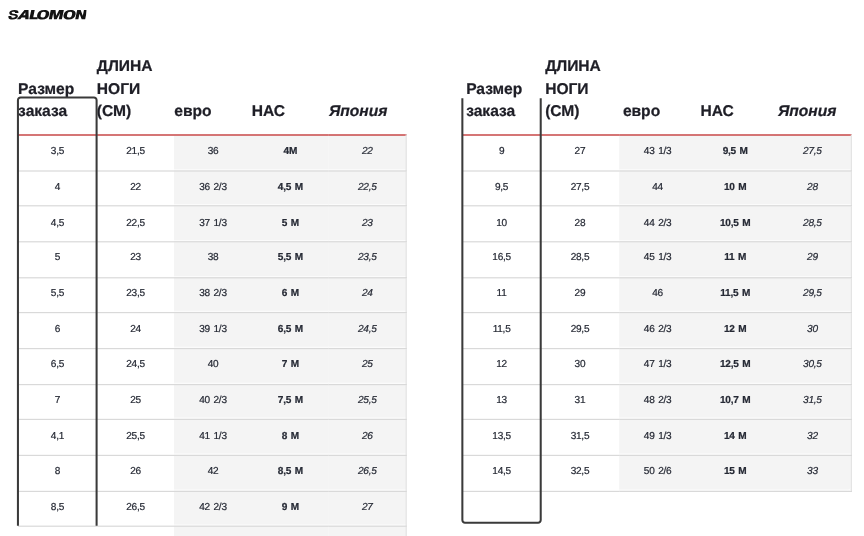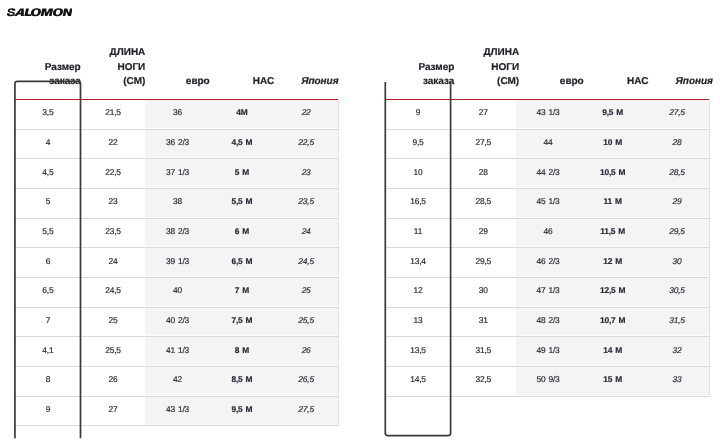--- a/index.html
+++ b/index.html
@@ -17,21 +17,21 @@
   .logo { position: absolute; left: 7px; top: 8.4px; width: 65.1px; height: 8.9px; }
   .logo svg { display: block; width: 65.1px; height: 8.9px; }
   .logo svg path { fill: #131313; }
   .chart { position: absolute; top: 46.3px; }
   .chart.left  { left: 15.1px; width: 324px; }
   .chart.right { left: 385.1px; width: 325px; }
   .chart.right thead th { transform: translateX(3.4px); }
 
   table.sizes { border-collapse: collapse; width: 100%; table-layout: fixed; font-size: 8.4px; letter-spacing: -0.2px; word-spacing: 0.9px; }
   table.sizes th {
-    font-weight: 700; font-size: 10px; text-align: right; letter-spacing: -0.02px;
+    font-weight: 700; font-size: 13px; text-align: left; letter-spacing: -0.02px;
     height: 35px; padding: 0 0 9.3px 0; vertical-align: bottom; color: #1e1e26;
     -webkit-text-stroke: 0.2px #1e1e26;
     line-height: 1.45;
   }
   table.sizes td {
     text-align: center; height: 29.66px; color: #262a35;
     border-bottom: 1px solid #d9d9d9;
     padding: 0 0 3.6px 0; vertical-align: middle; line-height: 1;
     -webkit-text-stroke: 0.18px #262a35;
   }
@@ -143,20 +143,27 @@
             <td class="c5 shade">26</td>
           </tr>
           <tr>
             <td class="c1 first">8</td>
             <td class="c2">26</td>
             <td class="c3 shade">42</td>
             <td class="c4 shade">8,5 M</td>
             <td class="c5 shade">26,5</td>
           </tr>
           <tr>
+            <td class="c1 first">8,5</td>
+            <td class="c2">26,5</td>
+            <td class="c3 shade">42 2/3</td>
+            <td class="c4 shade">9 M</td>
+            <td class="c5 shade">27</td>
+          </tr>
+          <tr>
             <td class="c1 first">9</td>
             <td class="c2">27</td>
             <td class="c3 shade">43 1/3</td>
             <td class="c4 shade">9,5 M</td>
             <td class="c5 shade">27,5</td>
           </tr>
         </tbody>
       </table>
     </div>
   <div class="chart right">
@@ -200,21 +207,21 @@
             <td class="c5 shade">29</td>
           </tr>
           <tr>
             <td class="c1 first">11</td>
             <td class="c2">29</td>
             <td class="c3 shade">46</td>
             <td class="c4 shade">11,5 M</td>
             <td class="c5 shade">29,5</td>
           </tr>
           <tr>
-            <td class="c1 first">13,4</td>
+            <td class="c1 first">11,5</td>
             <td class="c2">29,5</td>
             <td class="c3 shade">46 2/3</td>
             <td class="c4 shade">12 M</td>
             <td class="c5 shade">30</td>
           </tr>
           <tr>
             <td class="c1 first">12</td>
             <td class="c2">30</td>
             <td class="c3 shade">47 1/3</td>
             <td class="c4 shade">12,5 M</td>
@@ -230,21 +237,21 @@
           <tr>
             <td class="c1 first">13,5</td>
             <td class="c2">31,5</td>
             <td class="c3 shade">49 1/3</td>
             <td class="c4 shade">14 M</td>
             <td class="c5 shade">32</td>
           </tr>
           <tr>
             <td class="c1 first">14,5</td>
             <td class="c2">32,5</td>
-            <td class="c3 shade">50 9/3</td>
+            <td class="c3 shade">50 2/6</td>
             <td class="c4 shade">15 M</td>
             <td class="c5 shade">33</td>
           </tr>
         </tbody>
       </table>
     </div>
 
   <svg class="hl-svg" viewBox="0 0 720 447">
     <path d="M14.95,438.2 L14.95,83.5 A2.2,2.2 0 0 1 17.15,81.3 L78.3,81.3 A2.2,2.2 0 0 1 80.5,83.5 L80.5,438.2"></path>
     <path d="M385.3,81.9 L385.3,433.4 A2.2,2.2 0 0 0 387.5,435.6 L448.4,435.6 A2.2,2.2 0 0 0 450.6,433.4 L450.6,81.9"></path>

